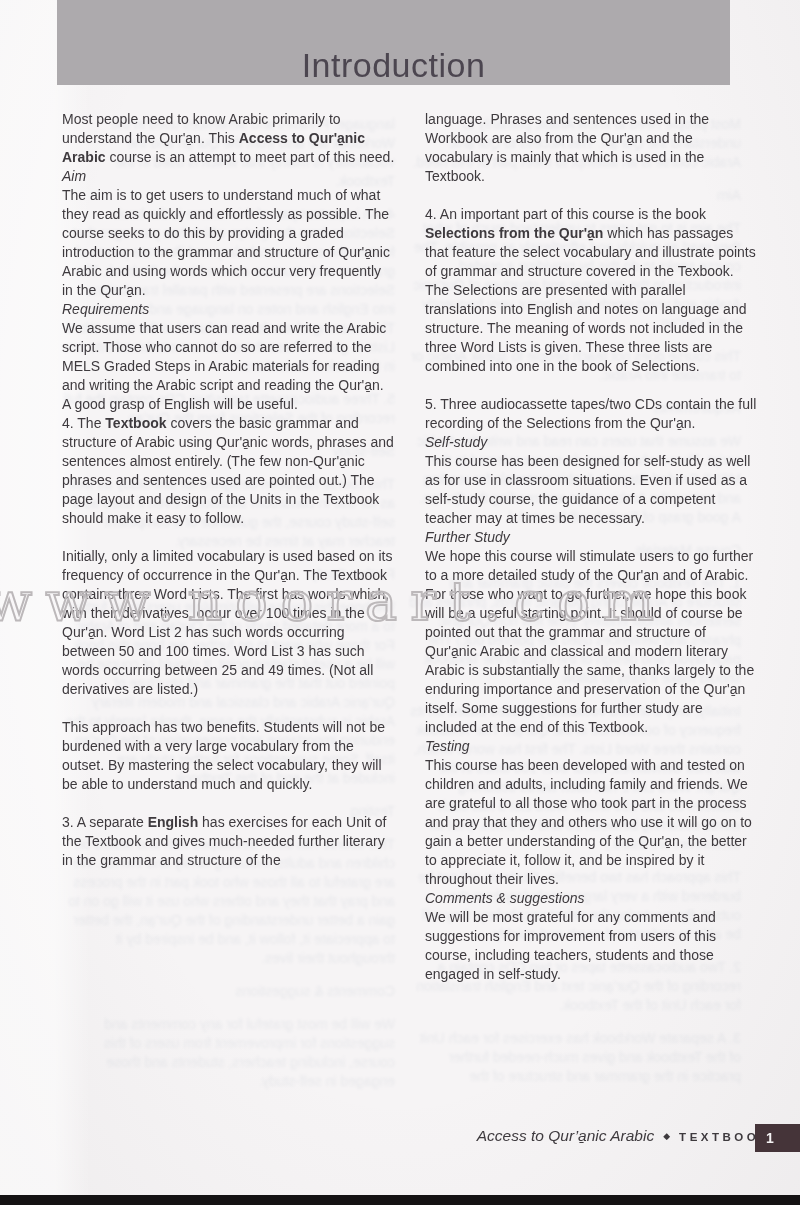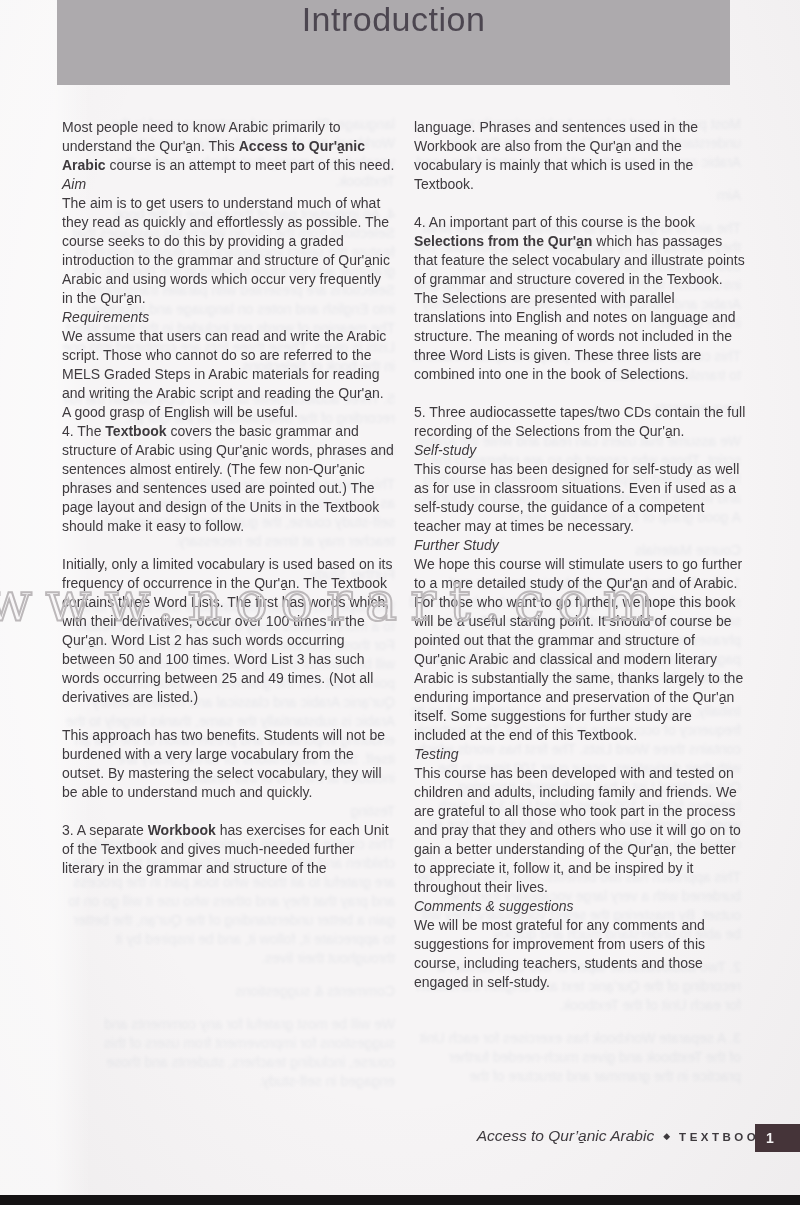--- a/index.html
+++ b/index.html
@@ -10,27 +10,27 @@
   }
   
   body::before{
     content:""; position:absolute; inset:0; pointer-events:none;
     background:
       linear-gradient(90deg, rgba(255,255,255,.55) 0 55px, rgba(0,0,0,0) 90px),
       radial-gradient(ellipse at 50% 40%, rgba(0,0,0,0) 60%, rgba(120,115,118,.06) 100%);
   }
   .banner{
     position:absolute; left:57px; top:0; width:673px; height:85px;
-    background:#adaaad; display:flex; align-items:flex-start; justify-content:center;
+    background:#adaaad; display:flex; align-items:flex-end; justify-content:center;
   }
   .banner .title{
     font-size:34px; font-weight:400; color:#4c4650; letter-spacing:.5px;
   }
   .columns{
-    position:absolute; top:116px; left:62px; display:flex; gap:19px;
+    position:absolute; top:108px; left:62px; display:flex; gap:30px;
   }
   .col{ width:333px; font-size:14px; line-height:19px; color:#3e3a3e; }
   .col .para{ margin:19px 0 0 0; }
   .col > :first-child{ margin-top:2px; }
   .col .para.nogap{ margin-top:0; }
   .col .heading{ font-weight:400; font-style:italic; }
   .col .b{ font-weight:700; }
   
   .ghost{
     position:absolute; top:101px; width:333px;
@@ -103,21 +103,21 @@
 <div class="columns">
   <div class="col">
       <p class="para"><span>Most people need to know Arabic primarily to understand the Qur'a̱n. This </span><span class="b">Access to Qur'a̱nic Arabic</span><span> course is an attempt to meet part of this need.</span></p>
       <div class="heading">Aim</div>
       <p class="para nogap"><span>The aim is to get users to understand much of what they read as quickly and effortlessly as possible. The course seeks to do this by providing a graded introduction to the grammar and structure of Qur'a̱nic Arabic and using words which occur very frequently in the Qur'a̱n.</span></p>
       <div class="heading">Requirements</div>
       <p class="para nogap"><span>We assume that users can read and write the Arabic script. Those who cannot do so are referred to the MELS Graded Steps in Arabic materials for reading and writing the Arabic script and reading the Qur'a̱n. A good grasp of English will be useful.</span></p>
       <p class="para nogap"><span>4.  The </span><span class="b">Textbook</span><span> covers the basic grammar and structure of Arabic using Qur'a̱nic words, phrases and sentences almost entirely. (The few non-Qur'a̱nic phrases and sentences used are pointed out.) The page layout and design of the Units in the Textbook should make it easy to follow.</span></p>
       <p class="para"><span>Initially, only a limited vocabulary is used based on its frequency of occurrence in the Qur'a̱n. The Textbook contains three Word Lists. The first has words which, with their derivatives, occur over 100 times in the Qur'a̱n. Word List 2 has such words occurring between 50 and 100 times.  Word List 3 has such words occurring between 25 and 49 times. (Not all derivatives are listed.)</span></p>
       <p class="para"><span>This approach has two benefits. Students will not be burdened with a very large vocabulary from the outset. By mastering the select vocabulary, they will be able to understand much and quickly.</span></p>
-      <p class="para"><span>3.  A separate </span><span class="b">Workbook</span><span> has  exercises for each Unit of the Textbook and gives much-needed further literary in the grammar and structure of the</span></p>
+      <p class="para"><span>3.  A separate </span><span class="b">English</span><span> has  exercises for each Unit of the Textbook and gives much-needed further literary in the grammar and structure of the</span></p>
     </div>
   <div class="col">
       <p class="para"><span>language. Phrases and sentences used in the Workbook are also from the Qur'a̱n and the vocabulary is mainly that which is used in the Textbook.</span></p>
       <p class="para"><span>4.  An important part of this course is the book </span><span class="b">Selections from the Qur'a̱n</span><span> which has passages that feature the select vocabulary and illustrate points of grammar and structure covered in the Texbook. The Selections are presented with parallel translations into English and notes on language and structure. The meaning of words not included in the three Word Lists is given.  These three lists are combined into one in the book of Selections.</span></p>
       <p class="para"><span>5.  Three audiocassette tapes/two CDs contain the full recording of the Selections from the Qur'a̱n.</span></p>
       <div class="heading">Self-study</div>
       <p class="para nogap"><span>This course has been designed for self-study as well as for use in classroom situations. Even if used as a self-study course, the guidance of a competent teacher may at times be necessary.</span></p>
       <div class="heading">Further Study</div>
       <p class="para nogap"><span>We hope this course will stimulate users to go further to a more detailed study of the Qur'a̱n and of Arabic. For those who want to go further, we hope this book will be a useful starting point. It should of course be pointed out that the grammar and structure of Qur'a̱nic Arabic and classical and modern literary Arabic is substantially the same, thanks largely to the enduring importance and preservation of the Qur'a̱n itself. Some suggestions for further study are included at the end of this Textbook.</span></p>
       <div class="heading">Testing</div>

